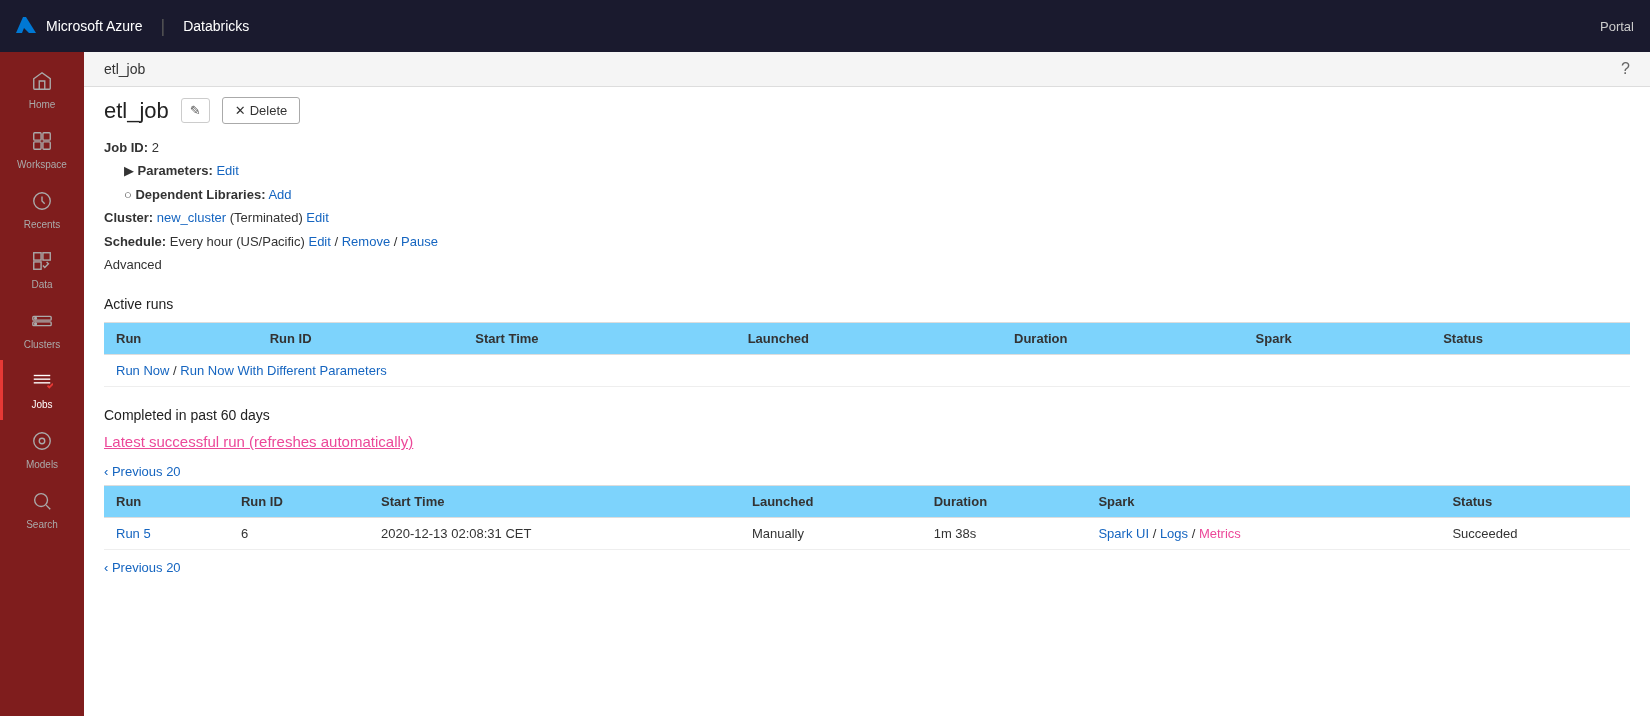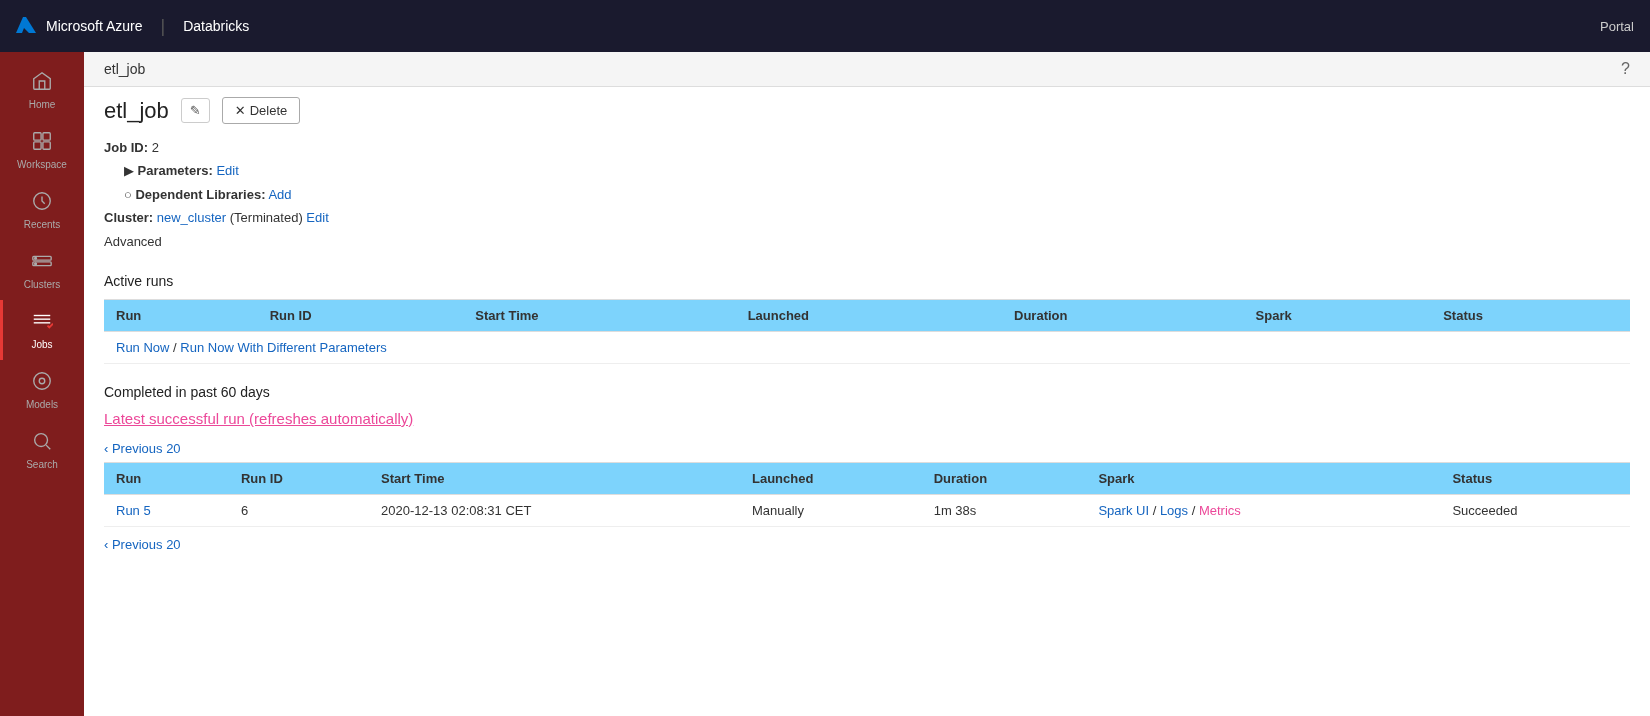--- a/index.html
+++ b/index.html
@@ -194,20 +194,31 @@
     <div class="sidebar-item">
       <span class="sidebar-icon">
         <svg width="22" height="22" viewBox="0 0 24 24" fill="none" stroke="#aaa" stroke-width="1.5">
           <circle cx="12" cy="12" r="9"></circle>
           <polyline points="12 7 12 12 15 15"></polyline>
         </svg>
       </span>
       <span class="sidebar-label">Recents</span>
     </div>
 
+    <div class="sidebar-item">
+      <span class="sidebar-icon">
+        <svg width="22" height="22" viewBox="0 0 24 24" fill="none" stroke="#aaa" stroke-width="1.5">
+          <rect x="3" y="3" width="8" height="8"></rect>
+          <rect x="13" y="3" width="8" height="8"></rect>
+          <rect x="3" y="13" width="8" height="8"></rect>
+          <path d="M17 13l2 2-4 4-2-2"></path>
+        </svg>
+      </span>
+      <span class="sidebar-label">Data</span>
+    </div>
 
     <div class="sidebar-item">
       <span class="sidebar-icon">
         <svg width="22" height="22" viewBox="0 0 24 24" fill="none" stroke="#aaa" stroke-width="1.5">
           <rect x="2" y="7" width="20" height="4" rx="1"></rect>
           <rect x="2" y="13" width="20" height="4" rx="1"></rect>
           <circle cx="5" cy="9" r="1" fill="#aaa"></circle>
           <circle cx="5" cy="15" r="1" fill="#aaa"></circle>
         </svg>
       </span>
@@ -287,20 +298,31 @@
           <a href="#" style="color:#1565c0;">Add</a>
         </div>
         <div>
           <strong>Cluster:</strong>
           <span> </span>
           <a href="#" style="color:#1565c0;">new_cluster</a>
           <span> </span>
           <span>(Terminated)</span>
           <span> </span>
           <a href="#" style="color:#1565c0;">Edit</a>
+        </div>
+        <div>
+          <strong>Schedule:</strong>
+          <span> </span>
+          <span>Every hour (US/Pacific)</span>
+          <span> </span>
+          <a href="#" style="color:#1565c0;">Edit</a>
+          <span> / </span>
+          <a href="#" style="color:#1565c0;">Remove</a>
+          <span> / </span>
+          <a href="#" style="color:#1565c0;">Pause</a>
         </div>
         <div>
           <a href="#" style="color:#333; text-decoration:none;">Advanced</a>
         </div>
       </div>
 
       <div class="section-title">Active runs</div>
       <table class="run-table">
         <thead>
           <tr>

